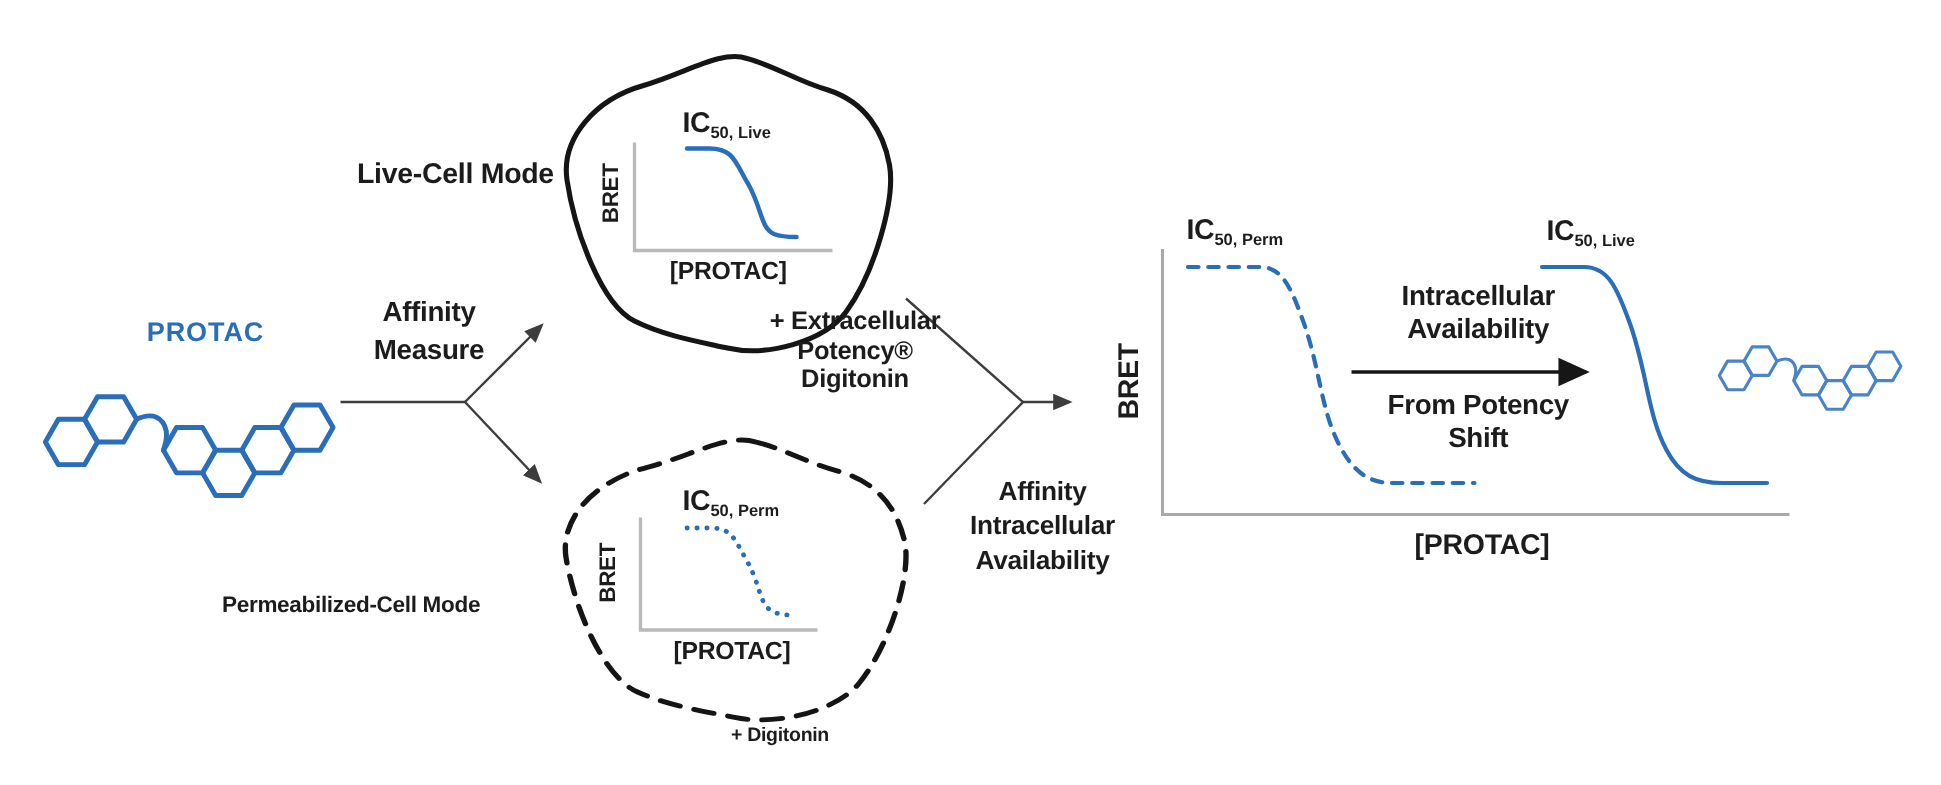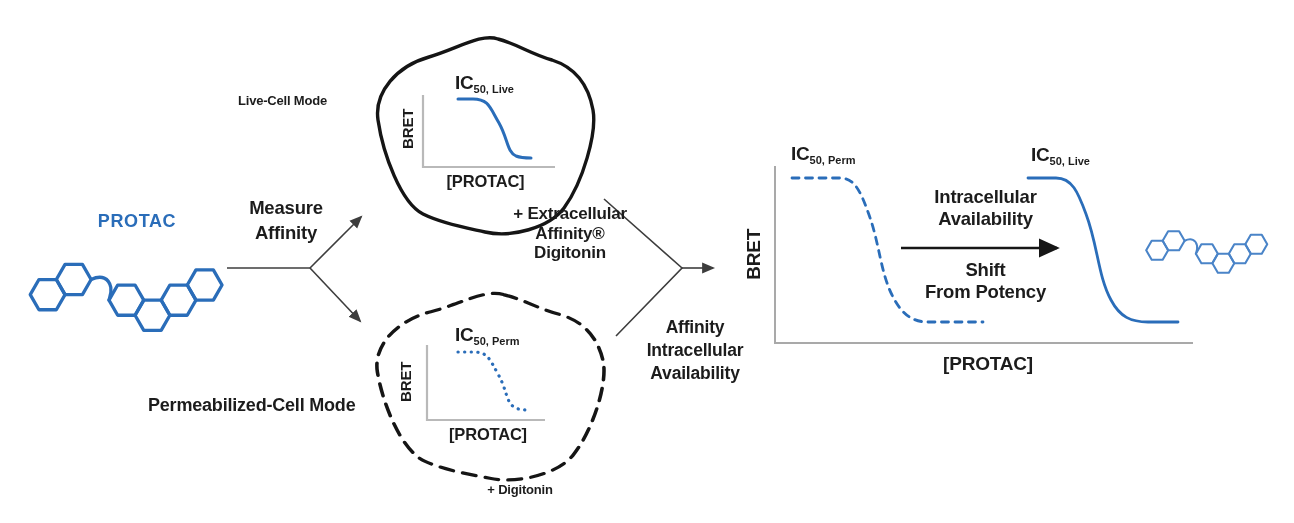--- a/index.html
+++ b/index.html
@@ -87,37 +87,37 @@
   </svg>
 
   <svg style="left:412px;top:338px" width="145" height="100" viewBox="0 0 145 100">
     <path class="axisI" d="M15,7 L15,82 L133,82"></path>
     <path class="curveI dottedI" d="M46,14 H62 C76,14 78,22 86,36 C95,52 94,64 102,69 C107,72 112,72 117,72"></path>
   </svg>
 
   <div class="lbl ctr blue" style="left:87px;top:211px;width:100px;font-size:18px">PROTAC</div>
 
   <div class="lbl ctr" style="left:230px;top:195px;width:112px;font-size:18.5px;line-height:25px">
+    <div>Affinity</div>
     <div>Measure</div>
-    <div>Affinity</div>
   </div>
 
-  <div class="lbl" style="left:238px;top:93px;font-size:13px">Live-Cell Mode</div>
+  <div class="lbl" style="left:238px;top:106px;font-size:19px">Live-Cell Mode</div>
 
-  <div class="lbl" style="left:148px;top:395px;font-size:18px">Permeabilized-Cell Mode</div>
+  <div class="lbl" style="left:148px;top:395px;font-size:15px">Permeabilized-Cell Mode</div>
 
   <div class="lbl" style="left:455px;top:72px;font-size:19px">
     <span>IC</span><span class="sub">50, Live</span>
   </div>
   <div class="lbl rot90 ctr" style="left:378px;top:120px;width:60px;font-size:15px">BRET</div>
   <div class="lbl ctr" style="left:428px;top:172px;width:115px;font-size:16.5px">[PROTAC]</div>
 
   <div class="lbl ctr" style="left:508px;top:204px;width:124px;font-size:17px;line-height:19.5px">
     <div>+ Extracellular</div>
-    <div>Affinity®</div>
+    <div>Potency®</div>
     <div>Digitonin</div>
   </div>
 
   <div class="lbl" style="left:455px;top:324px;font-size:19px">
     <span>IC</span><span class="sub">50, Perm</span>
   </div>
   <div class="lbl rot90 ctr" style="left:376px;top:373px;width:60px;font-size:15px">BRET</div>
   <div class="lbl ctr" style="left:430px;top:425px;width:116px;font-size:16.5px">[PROTAC]</div>
   <div class="lbl ctr" style="left:458px;top:482px;width:124px;font-size:13px">+ Digitonin</div>
 
@@ -135,17 +135,17 @@
   </div>
   <div class="lbl" style="left:1031px;top:144px;font-size:19px">
     <span>IC</span><span class="sub">50, Live</span>
   </div>
 
   <div class="lbl ctr" style="left:903px;top:186px;width:165px;font-size:18.5px;line-height:21.5px">
     <div>Intracellular</div>
     <div>Availability</div>
   </div>
   <div class="lbl ctr" style="left:903px;top:259px;width:165px;font-size:18.5px;line-height:21.5px">
+    <div>From Potency</div>
     <div>Shift</div>
-    <div>From Potency</div>
   </div>
 
 </div>
 
 </body></html>

